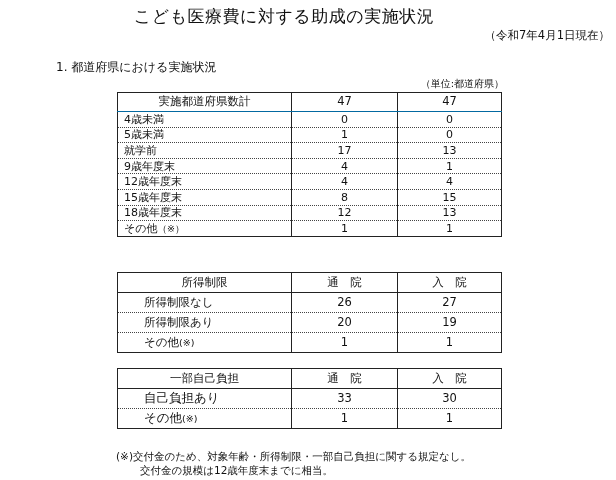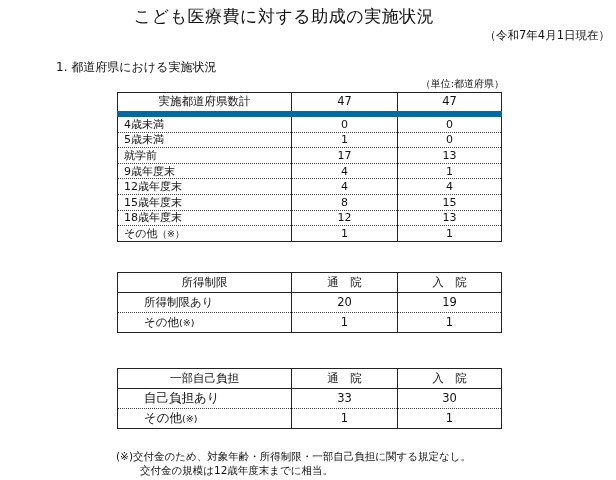--- a/index.html
+++ b/index.html
@@ -41,21 +41,21 @@
     table.t col.c3 { width: 104px; }
     table.t td, table.t th {
       padding: 0; line-height: 1;
       border-left: 1px solid #222;
       border-right: 1px solid #222;
       font-weight: normal;
     }
     table.t th { border-bottom: 1px solid #222; text-align: center; }
     table.t td.num { text-align: center; margin-top: 44px; }
     table.t tr.dot td { border-bottom: 1px dotted #444; }
-    table.t tr.solid td { border-bottom: 6px solid #0369a1; }
+    table.t tr.solid td { border-bottom: 1px solid #0369a1; }
     table.t td.lab { padding-left: 6px; }
     table.t td.labc { text-align: center; }
     #t1 { top: 92px; }
     #t1 th { height: 18px; }
     #t1 tr.total td { height: 18px; }
     #t1 tr.r td { height: 14.6px; font-size: 11px; }
     #t2 { top: 272px; }
     #t2 th { height: 19px; }
     #t2 tr.r td { height: 19px; }
     #t2 td.lab { padding-left: 26px; }
@@ -139,20 +139,25 @@
       <col class="c2">
       <col class="c3">
     </colgroup>
   <tbody>
       <tr>
     <th>所得制限</th>
     <th>通　院</th>
     <th>入　院</th>
   </tr>
   <tr class="r dot">
+    <td class="lab">所得制限なし</td>
+    <td class="num">26</td>
+    <td class="num">27</td>
+  </tr>
+  <tr class="r dot">
     <td class="lab">所得制限あり</td>
     <td class="num">20</td>
     <td class="num">19</td>
   </tr>
   <tr class="r">
     <td class="lab"><span>その他</span><span class="small">(※)</span></td>
     <td class="num">1</td>
     <td class="num">1</td>
   </tr>
 </tbody>

